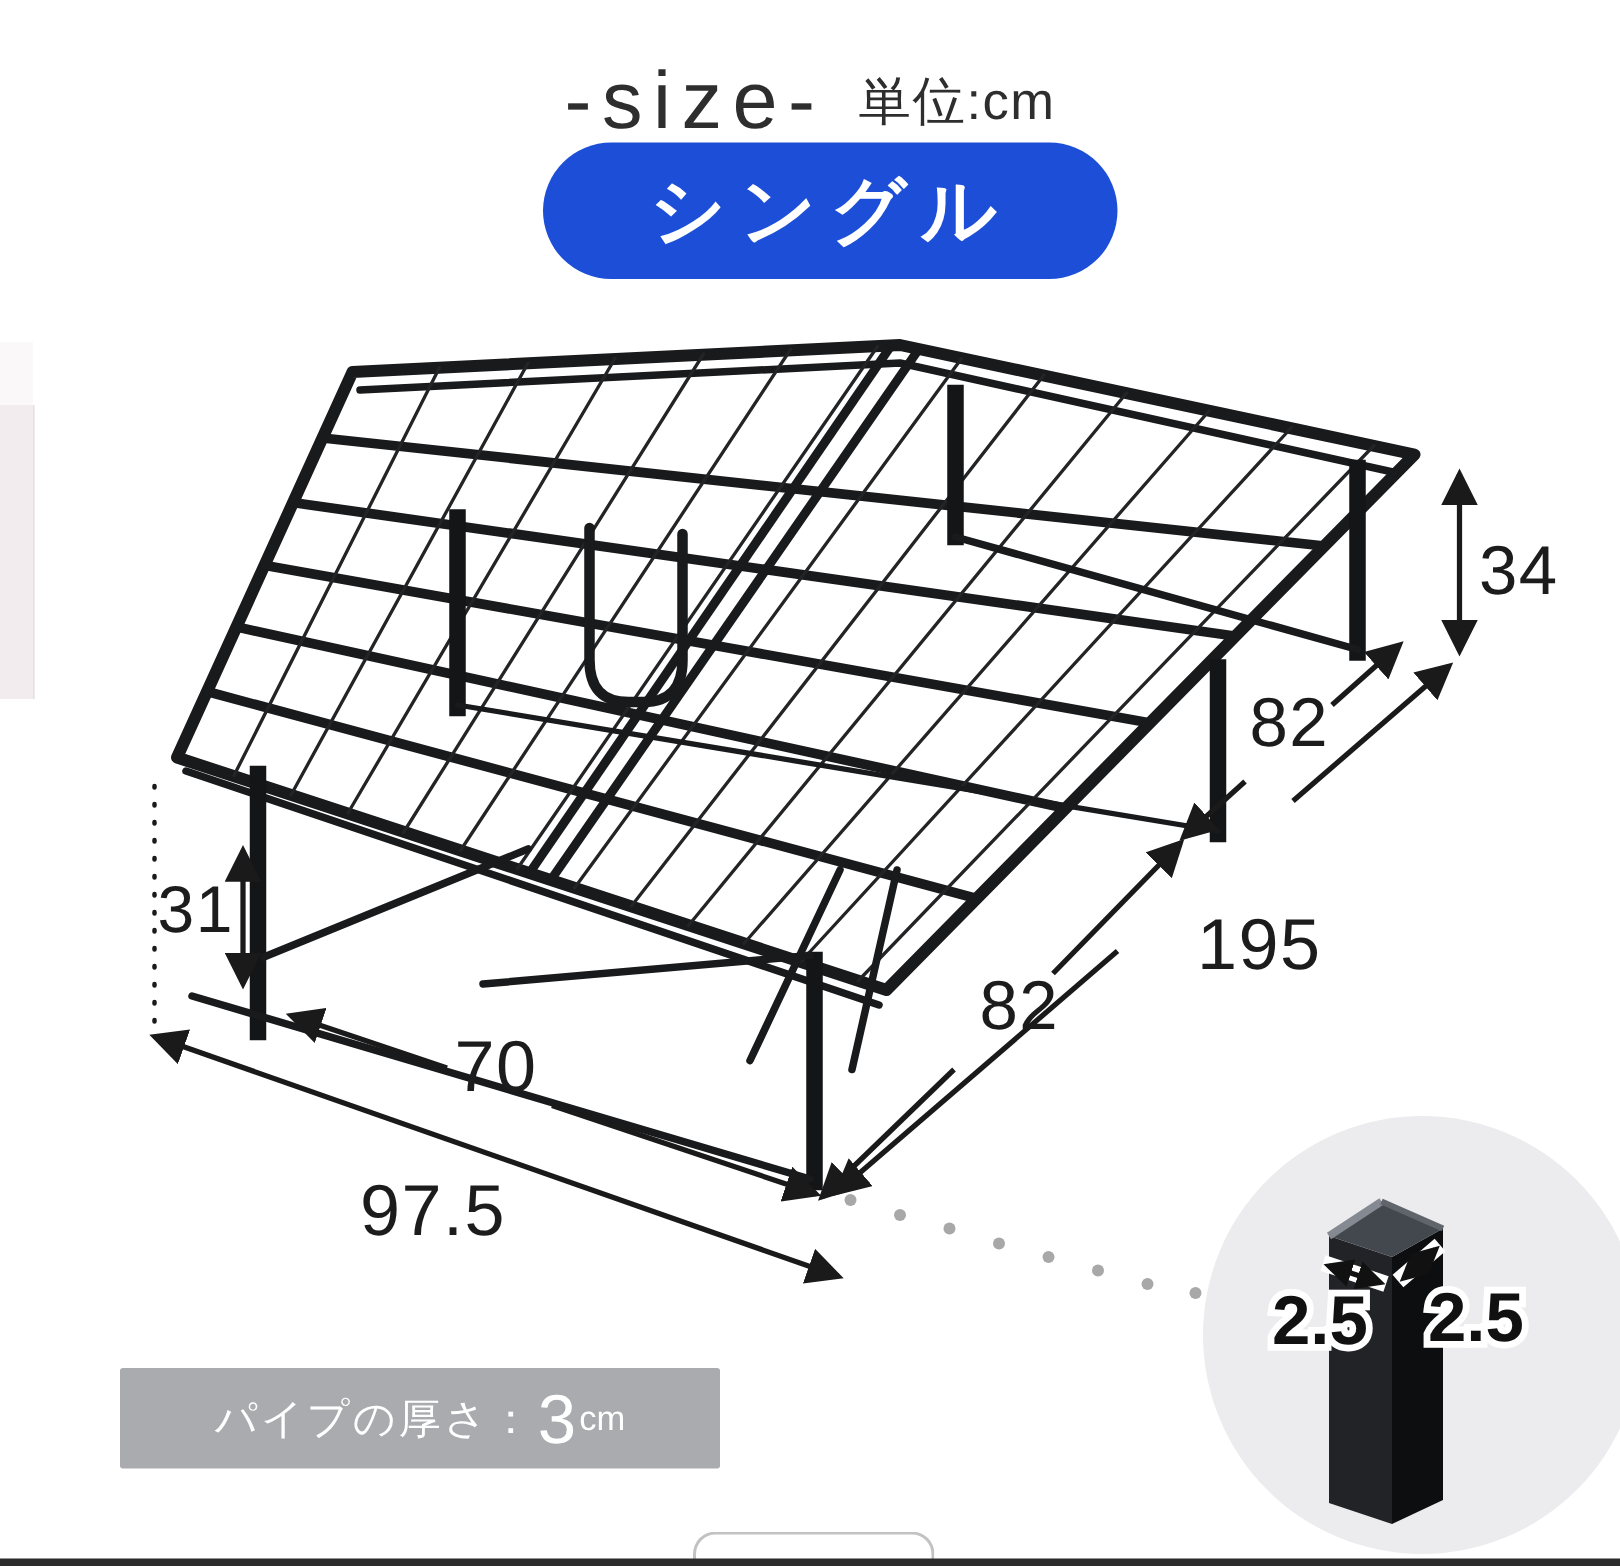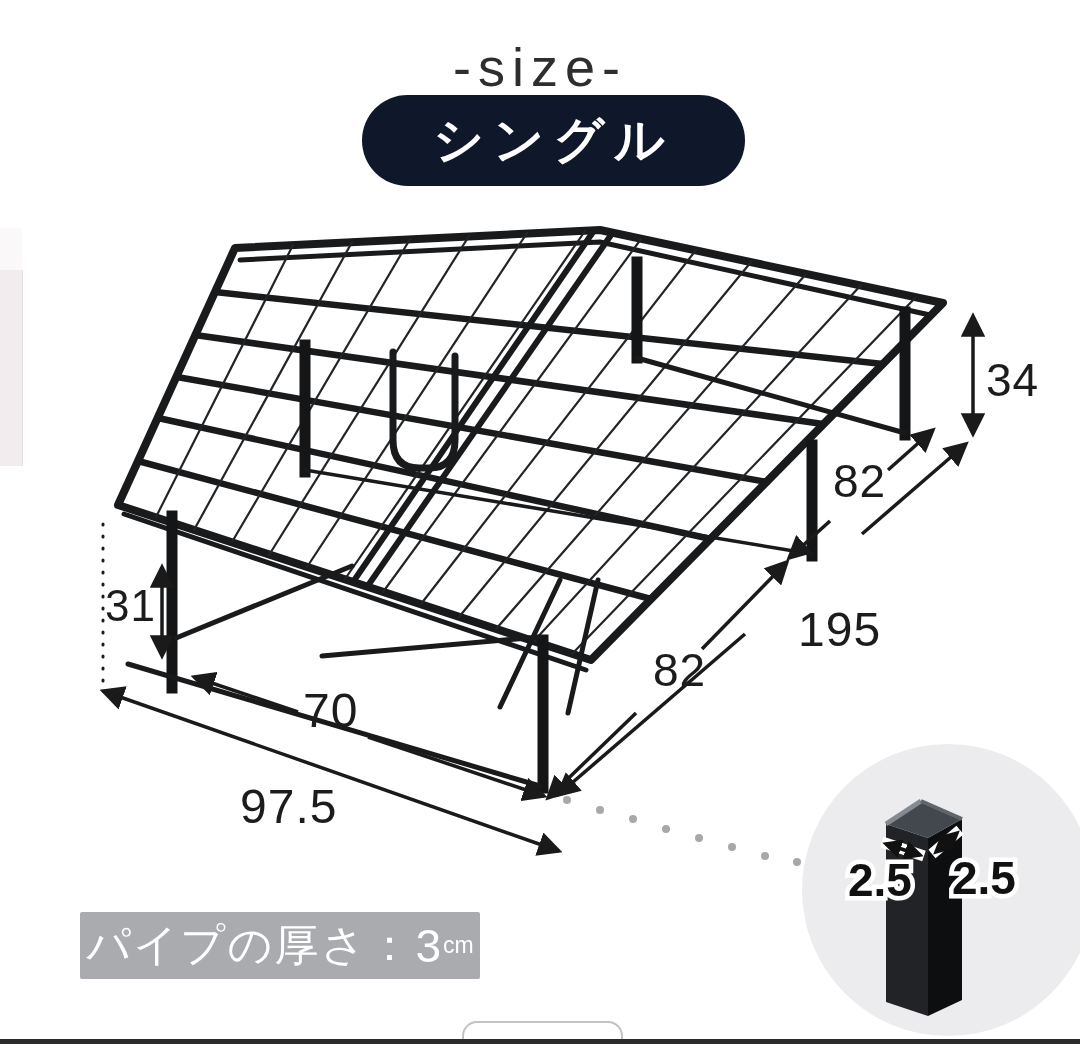--- a/index.html
+++ b/index.html
@@ -14,54 +14,55 @@
   .size-header{
     position:absolute;top:36px;left:0;width:100%;
     display:flex;justify-content:center;align-items:center;gap:22px;
     color:#2e2e2e;
   }
   .size-header .title{font-size:54px;font-weight:400;letter-spacing:7px;}
   .size-header .unit{font-size:35px;font-weight:400;letter-spacing:1px;}
   
   .size-badge{
     position:absolute;left:362px;top:95px;width:383px;height:91px;
-    background:#0f172a;border-radius:46px;
+    background:#1d4ed8;border-radius:46px;
     display:flex;align-items:center;justify-content:center;
     color:#fff;font-size:50px;font-weight:600;letter-spacing:9px;
   }
   
   .diagram{position:absolute;left:0;top:0;width:1080px;height:1044px;}
   .dim-text{fill:#1c1c1c;font-family:"Liberation Sans",sans-serif;letter-spacing:1px;}
   
   .pipe-note{
     position:absolute;left:80px;top:912px;width:400px;height:67px;
     background:#A9ABAF;color:#ffffff;border-radius:2px;
     display:flex;align-items:center;justify-content:center;
   }
-  .pipe-note .lbl{font-size:44px;font-weight:500;letter-spacing:2px;}
+  .pipe-note .lbl{font-size:28px;font-weight:500;letter-spacing:2px;}
   .pipe-note .val{font-size:46px;font-weight:500;margin-left:2px;}
   .pipe-note .unit{font-size:23px;font-weight:500;margin-left:2px;}
   
   .bottom-bar{position:absolute;left:0;bottom:0;width:100%;height:5px;background:#2b2b2c;}
   .next-hint{
     position:absolute;left:462px;top:1021px;width:157px;height:24px;
     background:#fff;border:2px solid #c2c2c2;border-bottom:none;
     border-radius:15px 15px 0 0;
   }
 </style>
 </head>
 <body>
 
 <div class="stage">
 
   <div class="sliver-top"></div>
   <div class="sliver-main"></div>
 
   <header class="size-header">
     <span class="title">-size-</span>
+    <span class="unit">単位:cm</span>
   </header>
 
   <div class="size-badge">
     <span>シングル</span>
   </div>
 
   <svg class="diagram" viewBox="0 0 1080 1044">
     <defs>
       <marker id="ah" viewBox="0 0 10 10" refX="8.5" refY="5" markerWidth="7" markerHeight="7" orient="auto-start-reverse">
         <path d="M0,0 L10,5 L0,10 Z" fill="#1a1a1a"></path>

